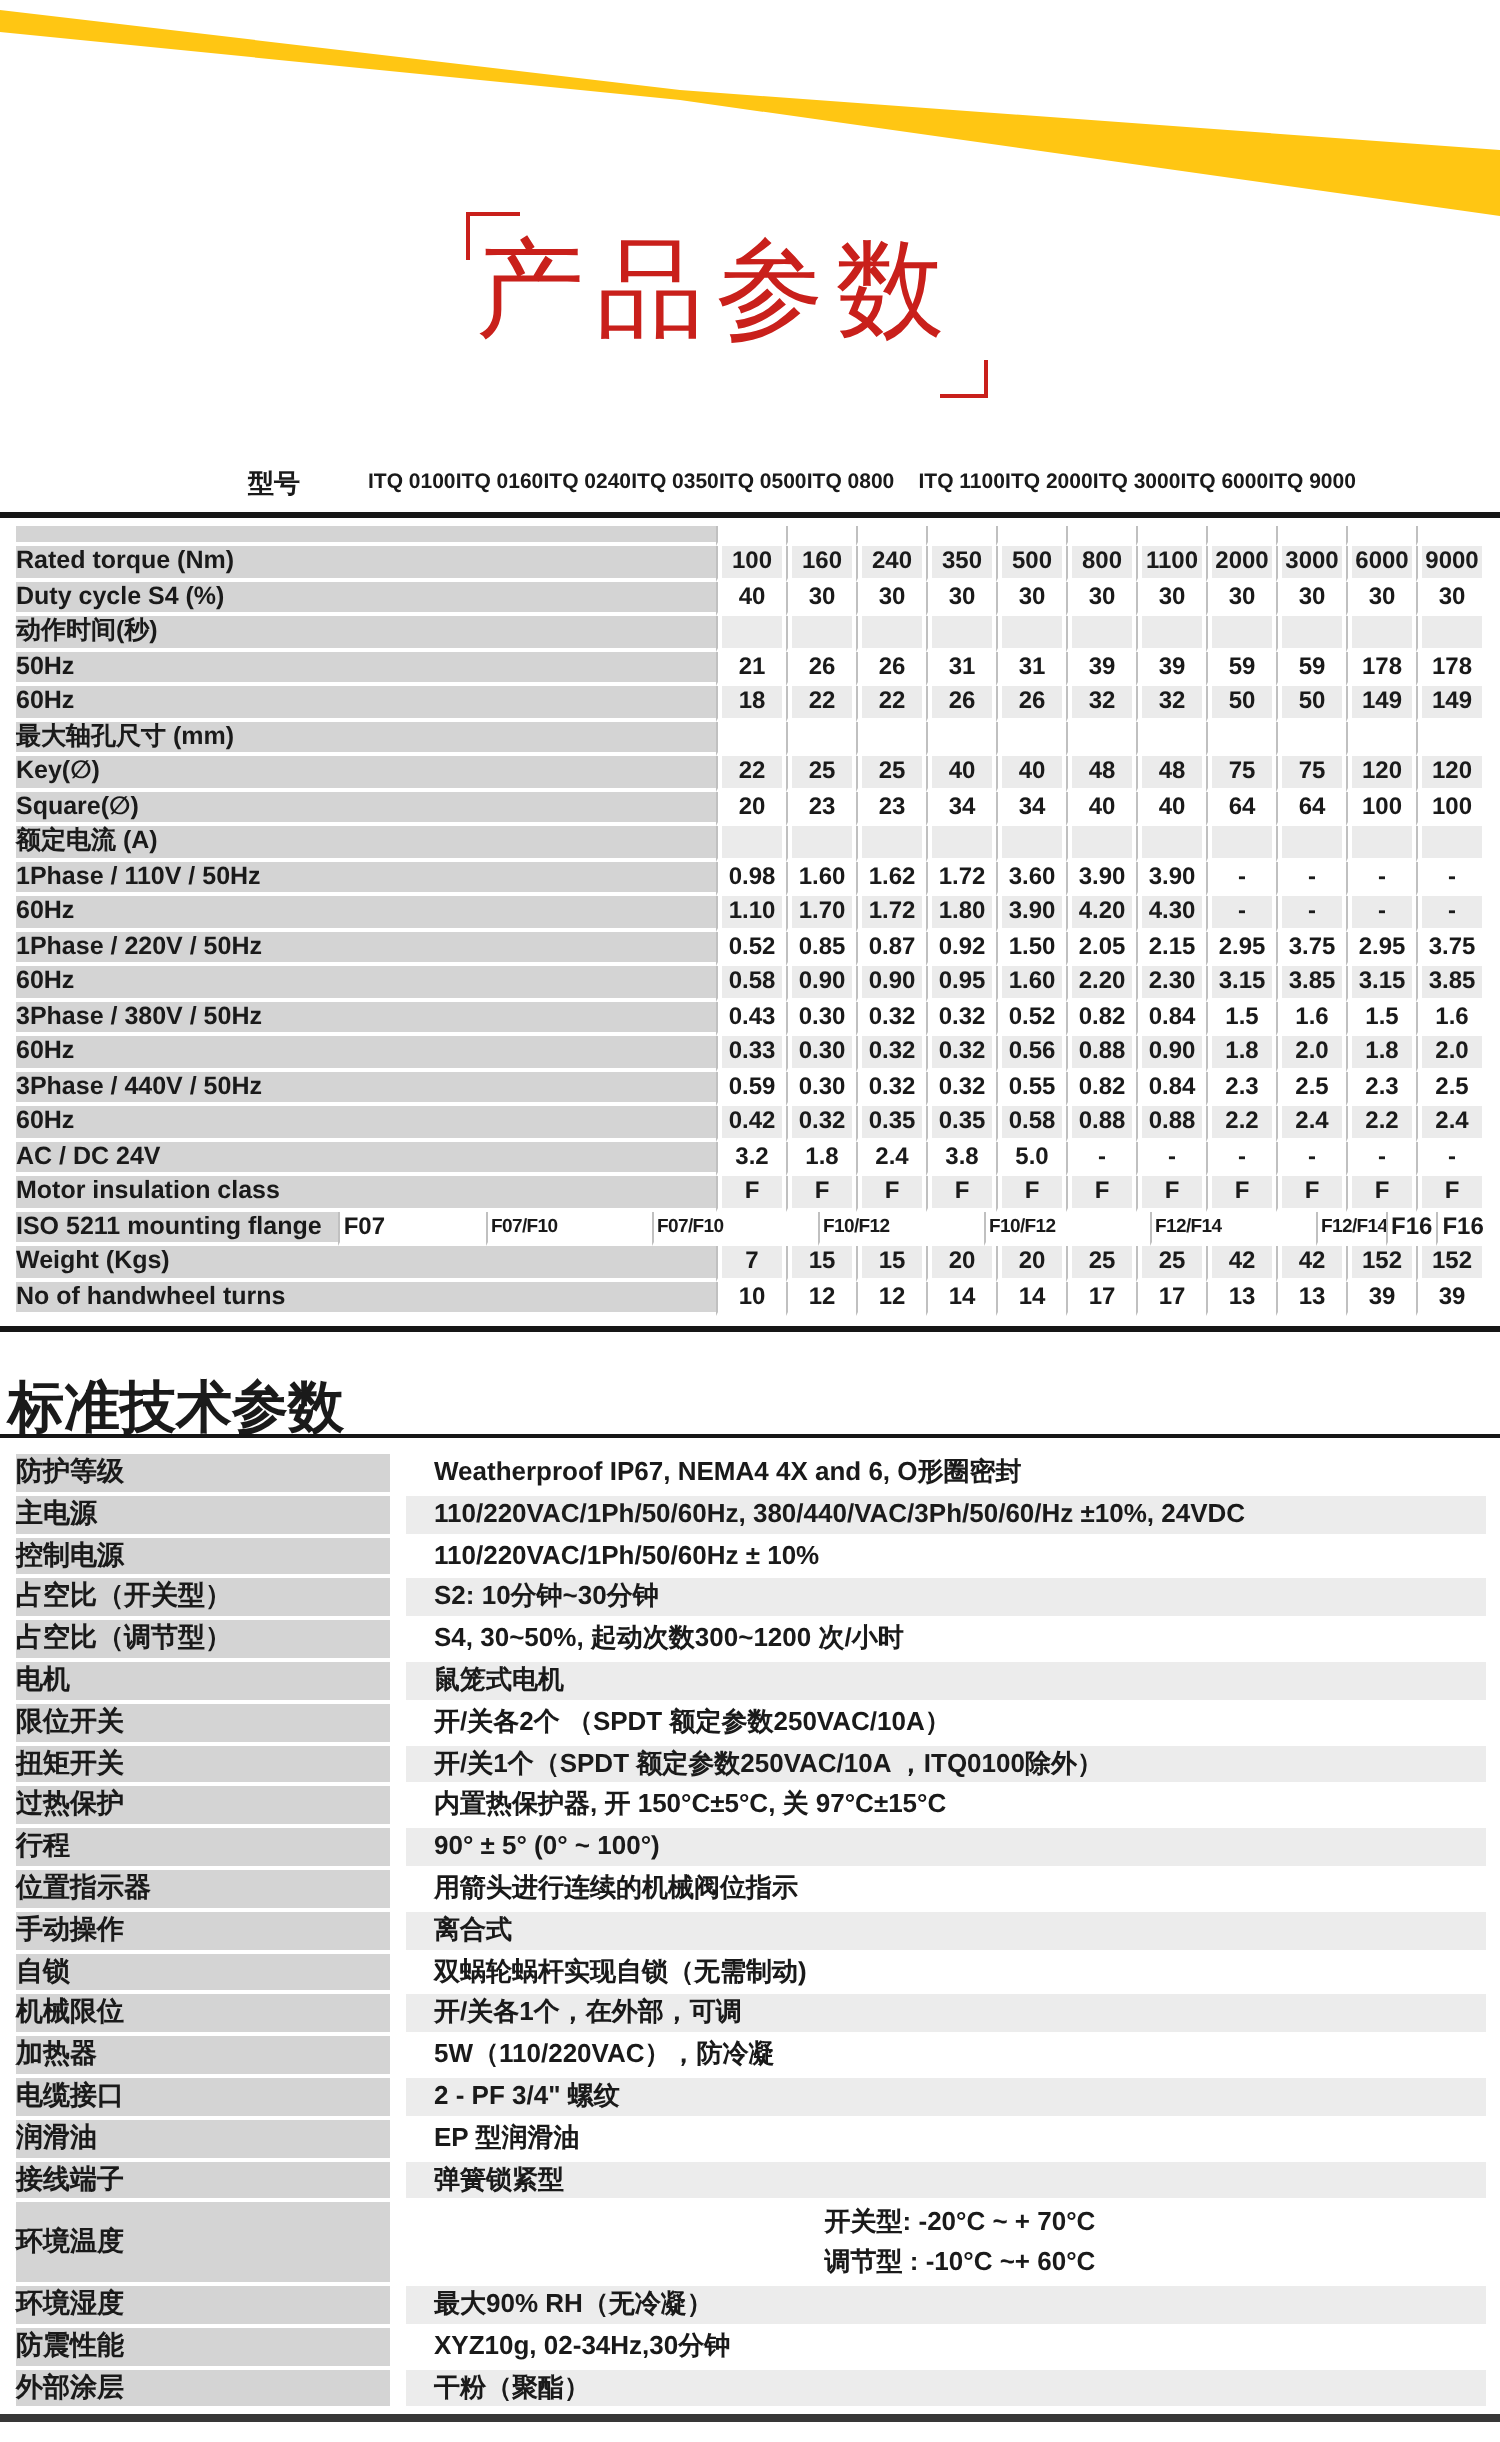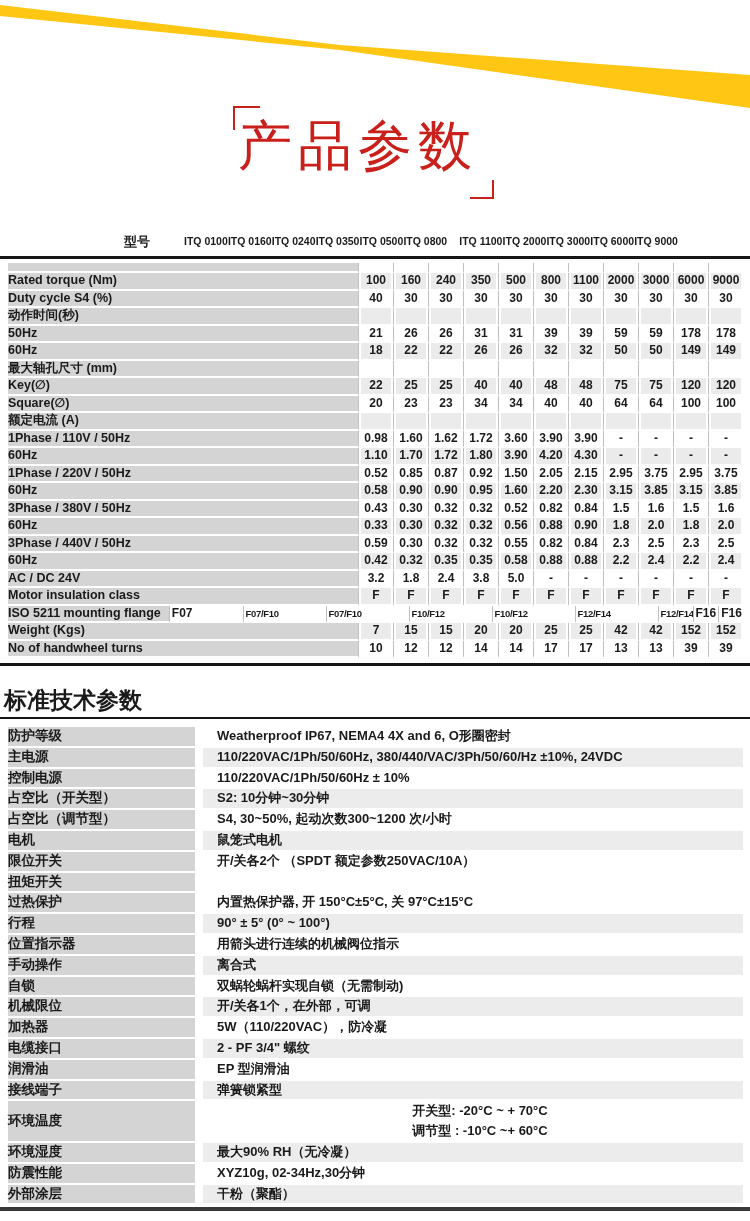--- a/index.html
+++ b/index.html
@@ -37,21 +37,21 @@
   .slbl{width:350px;box-sizing:border-box;background:var(--label_bg,#d4d4d4);
     border-bottom:2px solid #fff;text-align:left;padding-right:8px;
     font-size:12.5px;font-weight:bold;line-height:15px;white-space:nowrap;}
   .scel{width:35px;box-sizing:border-box;border-left:1px solid #c0c0c0;
     border-bottom:2px solid #fff;padding:0 2px;background-clip:content-box;
     text-align:center;font-size:12px;font-weight:bold;line-height:15px;}
   .srow.spacer .slbl,.srow.spacer .scel{line-height:8px;}
   .scel.sh{background-color:var(--stripe,#ebebeb);}
   .scel.small{font-size:9.5px;letter-spacing:-0.3px;margin-left:48px;}
   
-  .tech-heading{position:absolute;left:4px;top:685px;font-size:23px;font-weight:bold;}
+  .tech-heading{position:absolute;left:4px;top:685px;font-size:28px;font-weight:bold;}
   .tech-table{position:absolute;top:727px;left:8px;width:735px;}
   .trow{display:flex;height:20.8px;}
   .trow.dbl{height:41.6px;}
   .tlbl{width:187px;box-sizing:border-box;background:var(--label_bg,#d4d4d4);
     border-bottom:2px solid #fff;padding-right:7px;
     font-size:13.5px;font-weight:bold;line-height:18.8px;white-space:nowrap;}
   .trow.dbl .tlbl{line-height:39.6px;}
   .tval{flex:1;margin-left:8px;box-sizing:border-box;border-bottom:2px solid #fff;
     padding-left:14px;font-size:13px;font-weight:bold;line-height:18.8px;white-space:nowrap;}
   .trow.shv .tval{background-color:var(--value_stripe,#ececec);background-clip:padding-box;}
@@ -442,20 +442,21 @@
     <div class="trow shv">
       <div class="tlbl">电机</div>
       <div class="tval">鼠笼式电机</div>
     </div>
     <div class="trow">
       <div class="tlbl">限位开关</div>
       <div class="tval">开/关各2个 （SPDT 额定参数250VAC/10A）</div>
     </div>
     <div class="trow shv">
       <div class="tlbl">扭矩开关</div>
+      <div class="tval">开/关1个（SPDT 额定参数250VAC/10A ，ITQ0100除外）</div>
     </div>
     <div class="trow">
       <div class="tlbl">过热保护</div>
       <div class="tval">内置热保护器, 开 150°C±5°C, 关 97°C±15°C</div>
     </div>
     <div class="trow shv">
       <div class="tlbl">行程</div>
       <div class="tval">90° ± 5° (0° ~ 100°)</div>
     </div>
     <div class="trow">

